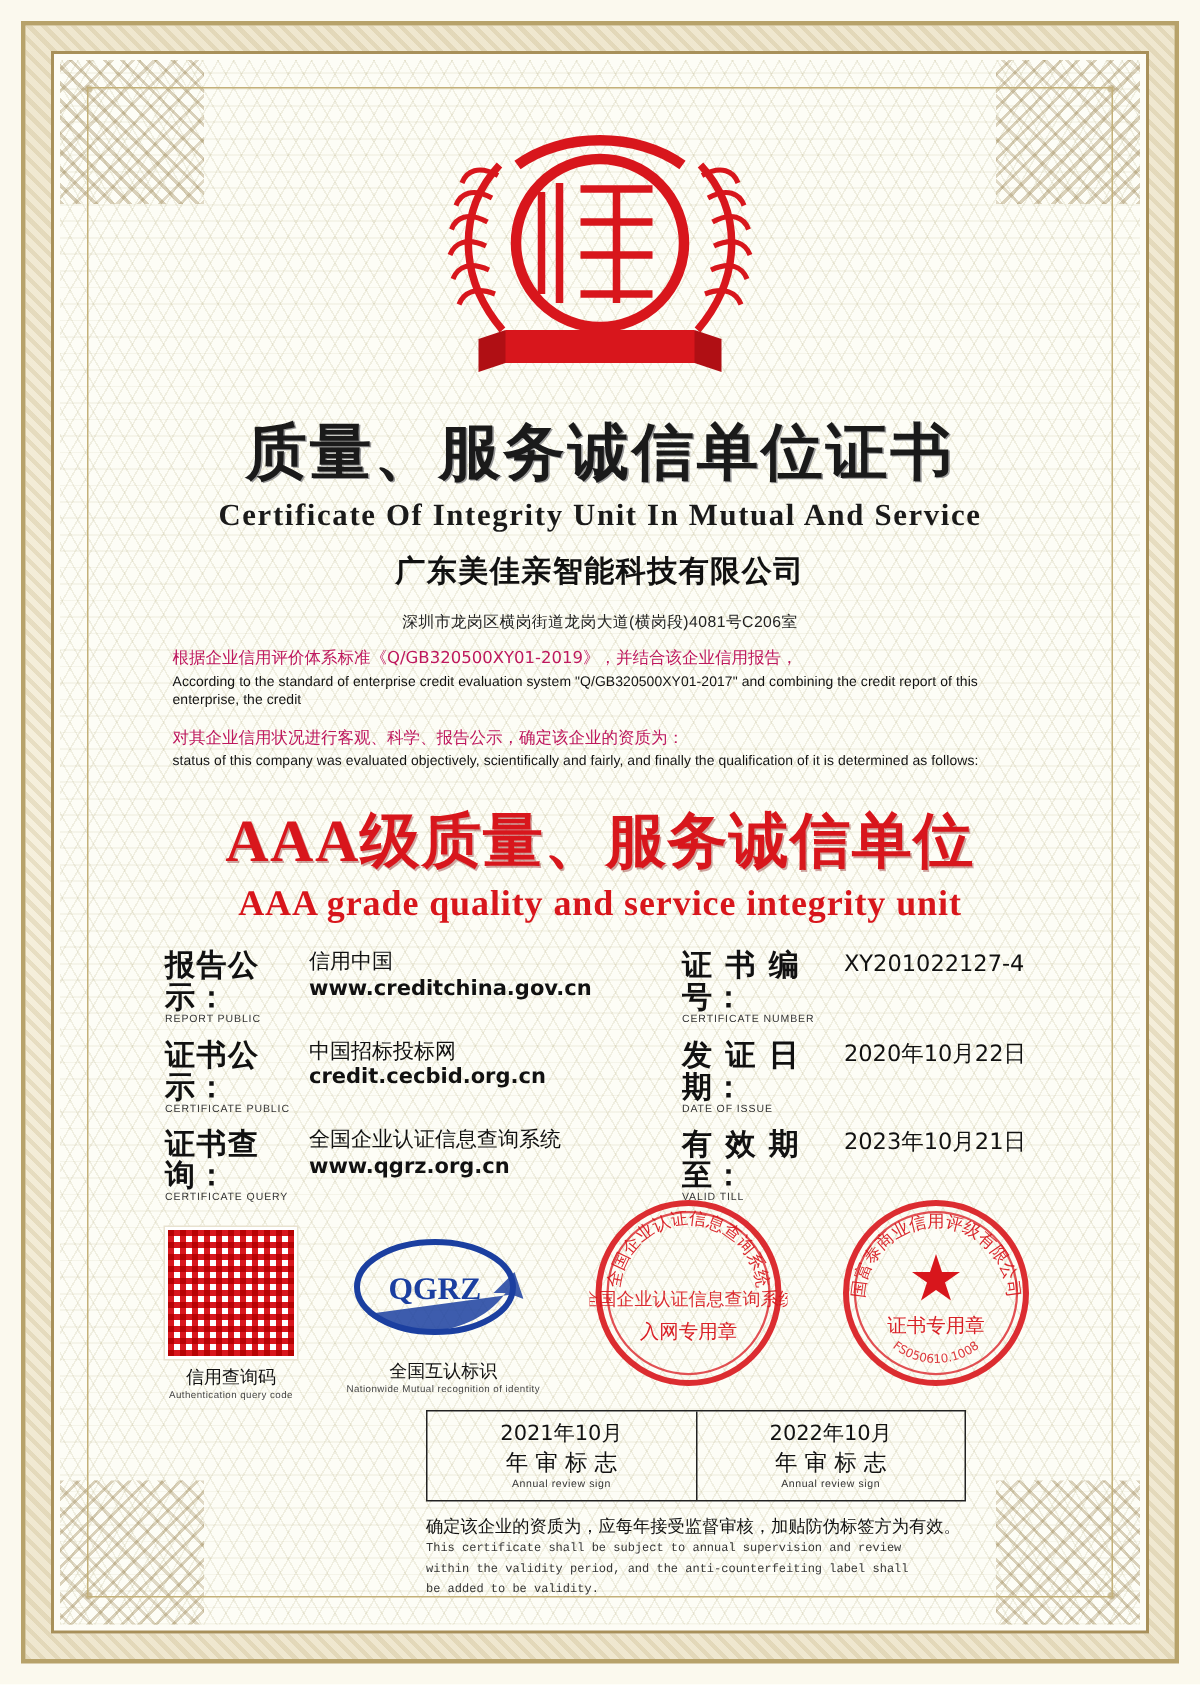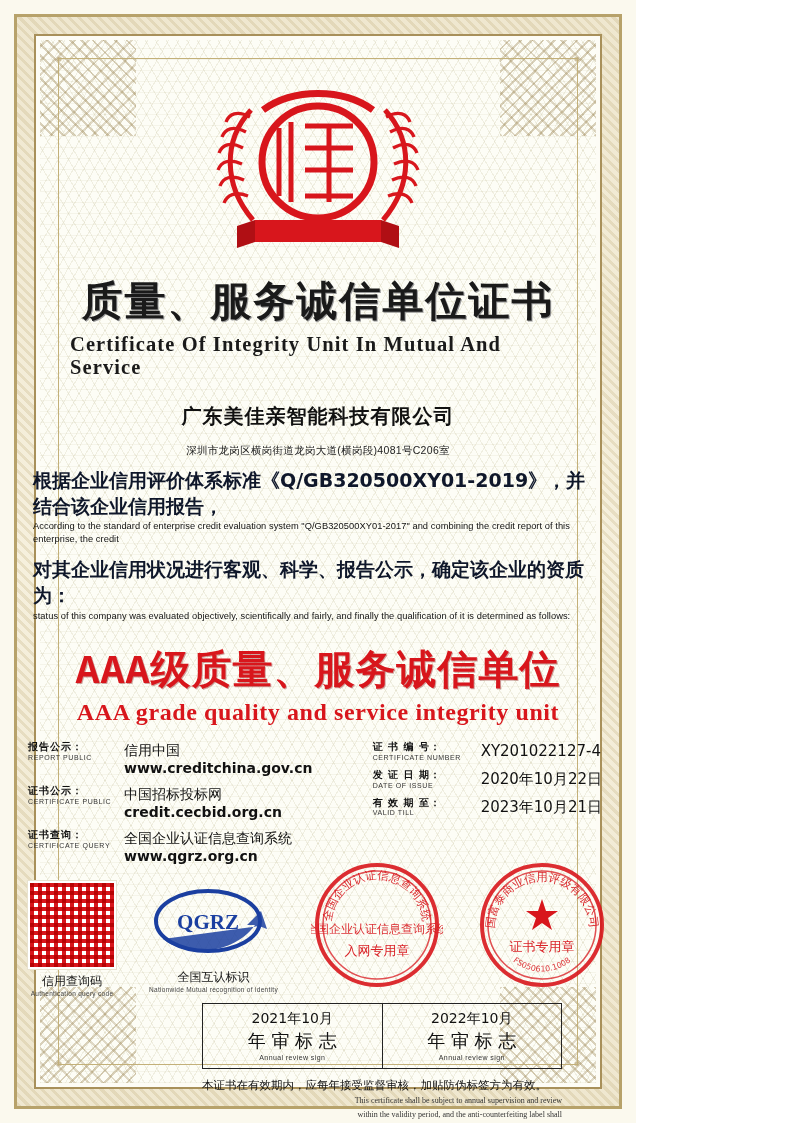--- a/index.html
+++ b/index.html
@@ -8,21 +8,21 @@
     background: #ffffff;
   }
   body {
     width: 800px;
     height: 1123px;
     font-family: "Liberation Sans", sans-serif;
     overflow: hidden;
   }
   .page {
     position: relative;
-    width: 636px;
+    width: 800px;
     height: 1123px;
     background: #fbf9ee;
     box-sizing: border-box;
   }
   
   .border-outer {
     position: absolute;
     left: 14px; top: 14px; right: 14px; bottom: 14px;
     border: 3px solid #b7a26a;
     background:
@@ -97,21 +97,21 @@
   .title-en {
     margin-top: 4px;
     font-family: "Liberation Serif", serif;
     font-size: 20.5px;
     font-weight: bold;
     letter-spacing: 1.1px;
     color: #1a1a1a;
   }
 
   .company {
-    margin-top: 24px;
+    margin-top: 11px;
     font-family: "DejaVu Sans", sans-serif;
     font-size: 20px;
     font-weight: bold;
     color: #111;
     letter-spacing: 1px;
   }
   .rule {
     width: 520px;
     height: 1px;
     background: #2b2b2b;
@@ -124,37 +124,36 @@
     letter-spacing: .3px;
   }
 
   .para {
     width: 570px;
     margin-top: 10px;
     text-align: left;
   }
   .para .cn {
     font-family: "DejaVu Sans", sans-serif;
-    font-size: 19px;
-    color: #0f172a;
+    font-size: 11px;
+    color: #be185d;
     line-height: 1.35;
-    font-weight: bold;
   }
   .para .en {
     font-size: 9.3px;
     color: #111;
     line-height: 1.35;
     margin-top: 1px;
     letter-spacing: .05px;
   }
   .para.second { margin-top: 12px; }
 
   .grade-cn {
     margin-top: 20px;
-    font-family: Liberation Mono, monospace;
+    font-family: Liberation Serif, serif;
     font-size: 40px;
     font-weight: bold;
     color: #d8161c;
     letter-spacing: 1px;
     text-shadow: 1px 1px 0 rgba(120,0,0,.35);
   }
   .grade-en {
     margin-top: 2px;
     font-family: "Liberation Serif", serif;
     font-size: 24px;
@@ -174,21 +173,21 @@
   .info-col.right { padding-right: 6px; }
   .info-row { display: flex; align-items: flex-start; }
   .label {
     width: 96px;
     flex: none;
     line-height: 1.05;
   }
   .label .cn {
     display: block;
     font-family: "DejaVu Sans", sans-serif;
-    font-size: 10px;
+    font-size: 20px;
     font-weight: bold;
     color: #111;
     letter-spacing: 1px;
   }
   .label .en {
     display: block;
     font-size: 7px;
     color: #333;
     letter-spacing: .6px;
     margin-top: 1px;
@@ -262,21 +261,21 @@
     padding: 6px 0 7px;
   }
   .annual-cell + .annual-cell { border-left: 1.5px solid #222; }
   .annual-date {
     font-family: "DejaVu Sans", sans-serif;
     font-size: 14px;
     color: #111;
   }
   .annual-cn {
     font-family: "DejaVu Sans", sans-serif;
-    font-size: 18px;
+    font-size: 15px;
     color: #111;
     margin-top: 1px;
   }
   .annual-en {
     font-size: 7px;
     color: #333;
     letter-spacing: .4px;
     margin-top: 1px;
   }
 
@@ -287,26 +286,25 @@
     margin-left: 128px;
     text-align: left;
   }
   .note .cn {
     font-family: "DejaVu Sans", sans-serif;
     font-size: 11.5px;
     color: #111;
     line-height: 1.3;
   }
   .note .en {
-    font-family: Liberation Serif, serif;
+    font-family: Liberation Mono, monospace;
     font-size: 8px;
     color: #333;
     line-height: 1.45;
     margin-top: 2px;
-    text-align: right;
   }
 </style>
 </head>
 <body>
 
 <div class="page">
 
   <div class="border-outer"></div>
   <div class="border-mid"></div>
   <div class="guilloche"></div>
@@ -508,20 +506,20 @@
         <div class="annual-en">Annual review sign</div>
       </div>
       <div class="annual-cell">
         <div class="annual-date">2022年10月</div>
         <div class="annual-cn">年 审 标 志</div>
         <div class="annual-en">Annual review sign</div>
       </div>
     </div>
 
     <div class="note">
-      <div class="cn">本证书在有效期内，应每年接受监督审核，加贴防伪标签方为有效。</div>
+      <div class="cn">确定该企业的资质为，应每年接受监督审核，加贴防伪标签方为有效。</div>
       <div class="en">This certificate shall be subject to annual supervision and review</div>
       <div class="en">within the validity period, and the anti-counterfeiting label shall</div>
       <div class="en">be added to be validity.</div>
     </div>
 
   </div>
 </div>
 
 </body></html>

